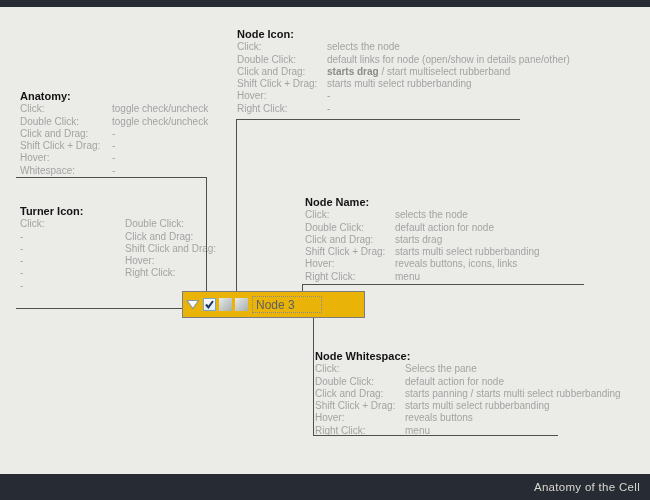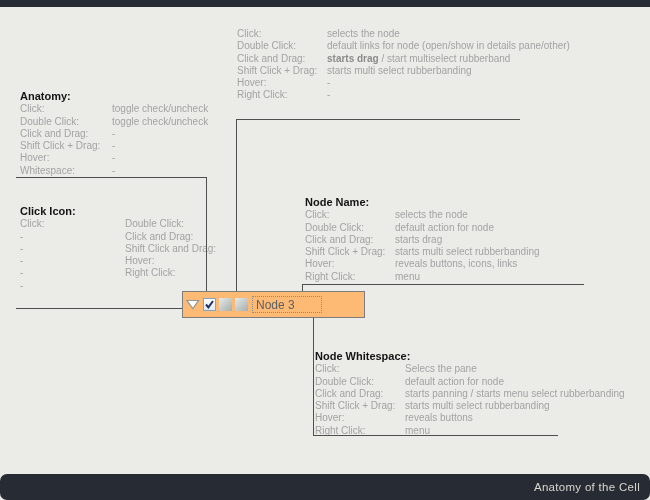--- a/index.html
+++ b/index.html
@@ -3,47 +3,48 @@
 <meta charset="utf-8">
 <style>
   html,body{margin:0;padding:0;background:#ebece8;}
   .screen{
     position:relative;width:650px;height:500px;overflow:hidden;
     background:#ebece8;font-family:"Liberation Sans",sans-serif;
   }
   .bar{position:absolute;left:0;width:650px;background:#272b33;}
   .bar.top{top:0;height:7px;}
   .bar.footer{top:474px;height:26px;display:flex;align-items:center;justify-content:flex-end;
-    padding-right:10px;box-sizing:border-box;color:#d8d8ce;font-size:11.5px;letter-spacing:.3px;border-radius:7px;}
+    padding-right:10px;box-sizing:border-box;color:#d8d8ce;font-size:11.5px;letter-spacing:.3px;}
   .block{position:absolute;font-size:10px;color:#a3a3a3;line-height:12.3px;white-space:nowrap;}
   .block h3{margin:0 0 1px 0;font-size:11px;font-weight:bold;color:#141414;}
   .rows{display:grid;grid-template-columns:var(--lc) 1fr;}
   .vb{color:#8b8b8b;font-weight:bold;}
   .vline2{display:block;}
   .ln{position:absolute;background:#4f4f4f;}
   .widget{
     position:absolute;left:182px;top:291px;width:183px;height:27px;box-sizing:border-box;
-    background:#fdba74;border:1px solid #7d7d7d;display:flex;align-items:center;
+    background:#eab308;border:1px solid #7d7d7d;display:flex;align-items:center;
     gap:3px;padding-left:3px;
   }
   .cb{width:13px;height:13px;box-sizing:border-box;border:1px solid #7ba6c6;
     background:linear-gradient(180deg,#ffffff,#dde9f1);
     display:flex;align-items:center;justify-content:center;}
   .sq{width:13px;height:13px;background:linear-gradient(135deg,#e7ebe9 0%,#c3c9c8 55%,#a7aeae 100%);}
   .namebox{margin-left:1px;width:70px;height:17px;box-sizing:border-box;border:1px dotted #8b8b8b;
     display:flex;align-items:center;padding-left:3px;font-size:12px;color:#5c6063;}
 </style>
 </head>
 <body>
 
 <div class="screen">
 
   <div class="bar top"></div>
 
   <section class="block" style="left:237px;top:28px;--lc:90px;">
+    <h3>Node Icon:</h3>
     <div class="rows">
       <div>Click:</div>
       <div>selects the node</div>
       <div>Double Click:</div>
       <div>default links for node (open/show in details pane/other)</div>
       <div>Click and Drag:</div>
       <div><span class="vb">starts drag</span><span> / start multiselect rubberband</span></div>
       <div>Shift Click + Drag:</div>
       <div>starts multi select rubberbanding</div>
       <div>Hover:</div>
@@ -65,21 +66,21 @@
       <div>Shift Click + Drag:</div>
       <div>-</div>
       <div>Hover:</div>
       <div>-</div>
       <div>Whitespace:</div>
       <div>-</div>
     </div>
   </section>
 
   <section class="block" style="left:20px;top:205px;--lc:105px;">
-    <h3>Click Icon:</h3>
+    <h3>Turner Icon:</h3>
     <div class="rows">
       <div>Click:</div>
       <div>Double Click:</div>
       <div>-</div>
       <div>Click and Drag:</div>
       <div>-</div>
       <div>Shift Click and Drag:</div>
       <div>-</div>
       <div>Hover:</div>
       <div>-</div>
@@ -107,21 +108,21 @@
   </section>
 
   <section class="block" style="left:315px;top:350px;--lc:90px;">
     <h3>Node Whitespace:</h3>
     <div class="rows">
       <div>Click:</div>
       <div>Selecs the pane</div>
       <div>Double Click:</div>
       <div>default action for node</div>
       <div>Click and Drag:</div>
-      <div>starts panning / starts menu select rubberbanding</div>
+      <div>starts panning / starts multi select rubberbanding</div>
       <div>Shift Click + Drag:</div>
       <div>starts multi select rubberbanding</div>
       <div>Hover:</div>
       <div>reveals buttons</div>
       <div>Right Click:</div>
       <div>menu</div>
     </div>
   </section>
 
   <div class="ln" style="left:16px;top:177px;width:190px;height:1px;"></div>

